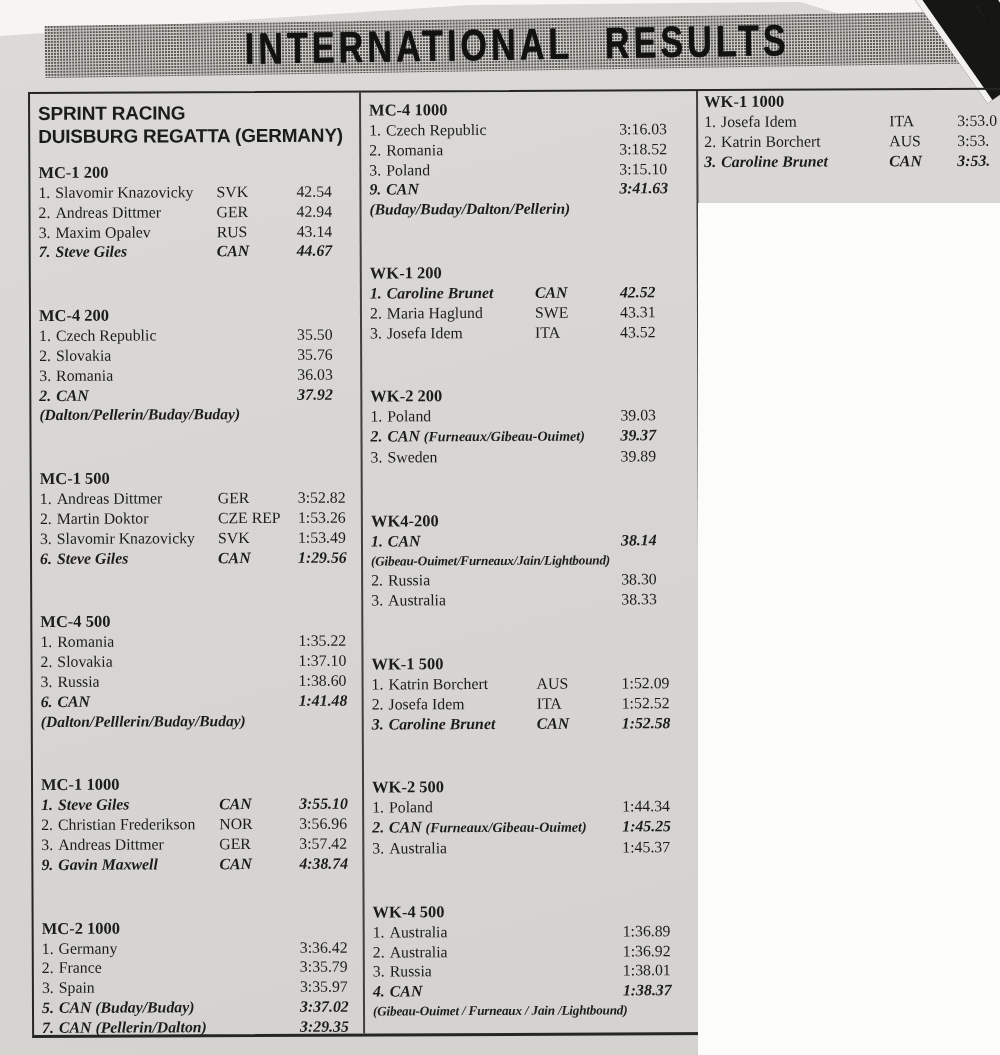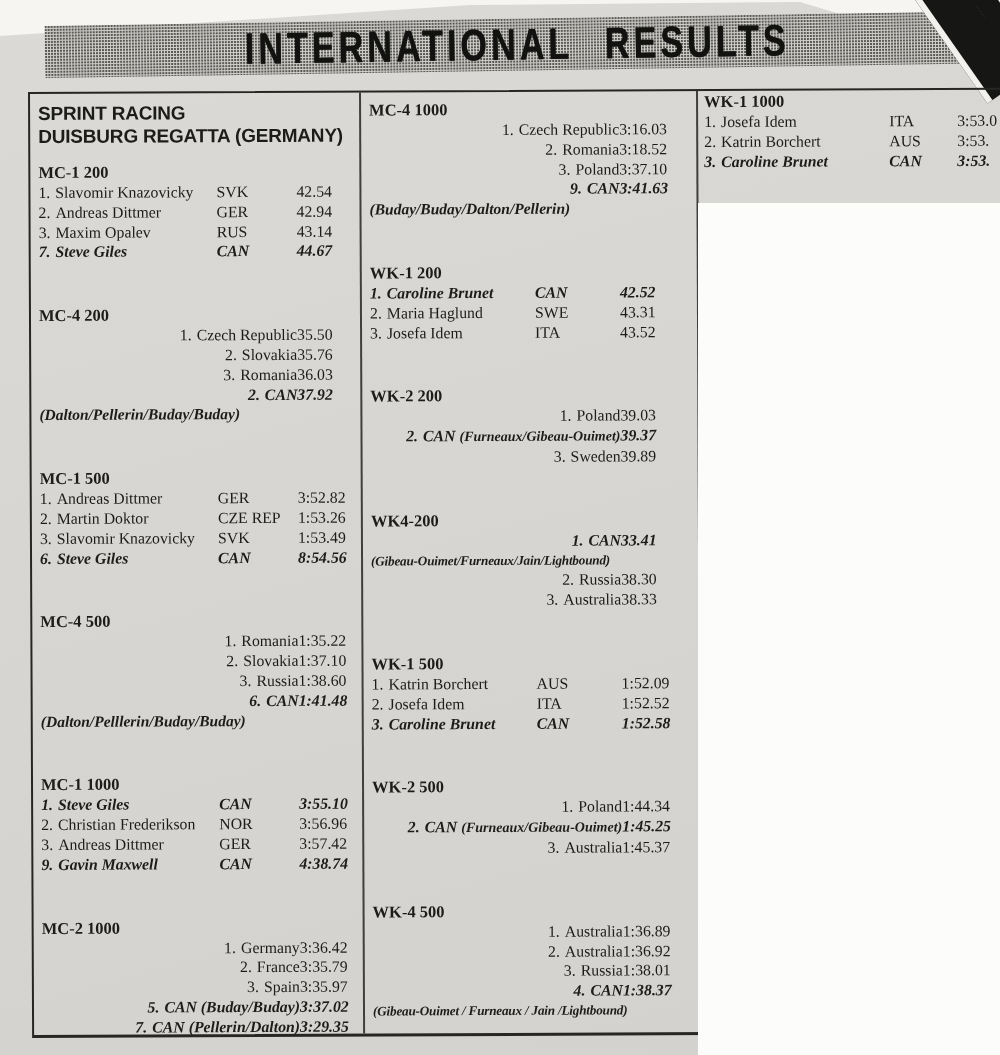--- a/index.html
+++ b/index.html
@@ -66,21 +66,21 @@
   .event { margin-bottom:44px; }
   .event:last-child { margin-bottom:0; }
   .event-title { font-weight:bold; font-size:16.5px; line-height:20px; white-space:nowrap; }
   .row {
     display:grid; font-size:15.8px; line-height:19.8px;
   }
   .col1 .row { grid-template-columns:178px 80px 1fr; }
   .col2 .row { grid-template-columns:165px 85px 1fr; }
   .col3 .row { grid-template-columns:185px 68px 1fr; }
   .cell-name { white-space:nowrap; }
-  .cell-name.span2 { grid-column:1 / 3;text-align:right; }
+  .cell-name.span2 { grid-column:1 / 3; }
   .rank { margin-right:5px; }
   .country { white-space:nowrap; }
   .time { text-align:left; white-space:nowrap; }
   .col3 .time { text-align:left; }
   .em { font-weight:bold; font-style:italic; }
   .detail { font-size:14px; margin-left:4px; }
   .note {
     font-weight:bold; font-style:italic; font-size:15.5px;
     line-height:19.8px; white-space:nowrap;
   }
@@ -169,21 +169,21 @@
           <span class="time">1:53.26</span>
         </div>
         <div class="row">
           <span class="cell-name"><span class="rank">3.</span><span class="name">Slavomir Knazovicky</span></span>
           <span class="country">SVK</span>
           <span class="time">1:53.49</span>
         </div>
         <div class="row em">
           <span class="cell-name"><span class="rank">6.</span><span class="name">Steve Giles</span></span>
           <span class="country">CAN</span>
-          <span class="time">8:54.56</span>
+          <span class="time">1:29.56</span>
         </div>
       </div>
       <div class="event">
         <div class="event-title">MC-4 500</div>
         <div class="row">
           <span class="cell-name span2"><span class="rank">1.</span><span class="name">Romania</span></span>
           <span class="time">1:35.22</span>
         </div>
         <div class="row">
           <span class="cell-name span2"><span class="rank">2.</span><span class="name">Slovakia</span></span>
@@ -253,21 +253,21 @@
         <div class="row">
           <span class="cell-name span2"><span class="rank">1.</span><span class="name">Czech Republic</span></span>
           <span class="time">3:16.03</span>
         </div>
         <div class="row">
           <span class="cell-name span2"><span class="rank">2.</span><span class="name">Romania</span></span>
           <span class="time">3:18.52</span>
         </div>
         <div class="row">
           <span class="cell-name span2"><span class="rank">3.</span><span class="name">Poland</span></span>
-          <span class="time">3:37.10</span>
+          <span class="time">3:15.10</span>
         </div>
         <div class="row em">
           <span class="cell-name span2"><span class="rank">9.</span><span class="name">CAN</span></span>
           <span class="time">3:41.63</span>
         </div>
         <div class="note">(Buday/Buday/Dalton/Pellerin)</div>
       </div>
       <div class="event">
         <div class="event-title">WK-1 200</div>
         <div class="row em">
@@ -298,21 +298,21 @@
         </div>
         <div class="row">
           <span class="cell-name span2"><span class="rank">3.</span><span class="name">Sweden</span></span>
           <span class="time">39.89</span>
         </div>
       </div>
       <div class="event">
         <div class="event-title">WK4-200</div>
         <div class="row em">
           <span class="cell-name span2"><span class="rank">1.</span><span class="name">CAN</span></span>
-          <span class="time">33.41</span>
+          <span class="time">38.14</span>
         </div>
         <div class="note small">(Gibeau-Ouimet/Furneaux/Jain/Lightbound)</div>
         <div class="row">
           <span class="cell-name span2"><span class="rank">2.</span><span class="name">Russia</span></span>
           <span class="time">38.30</span>
         </div>
         <div class="row">
           <span class="cell-name span2"><span class="rank">3.</span><span class="name">Australia</span></span>
           <span class="time">38.33</span>
         </div>

